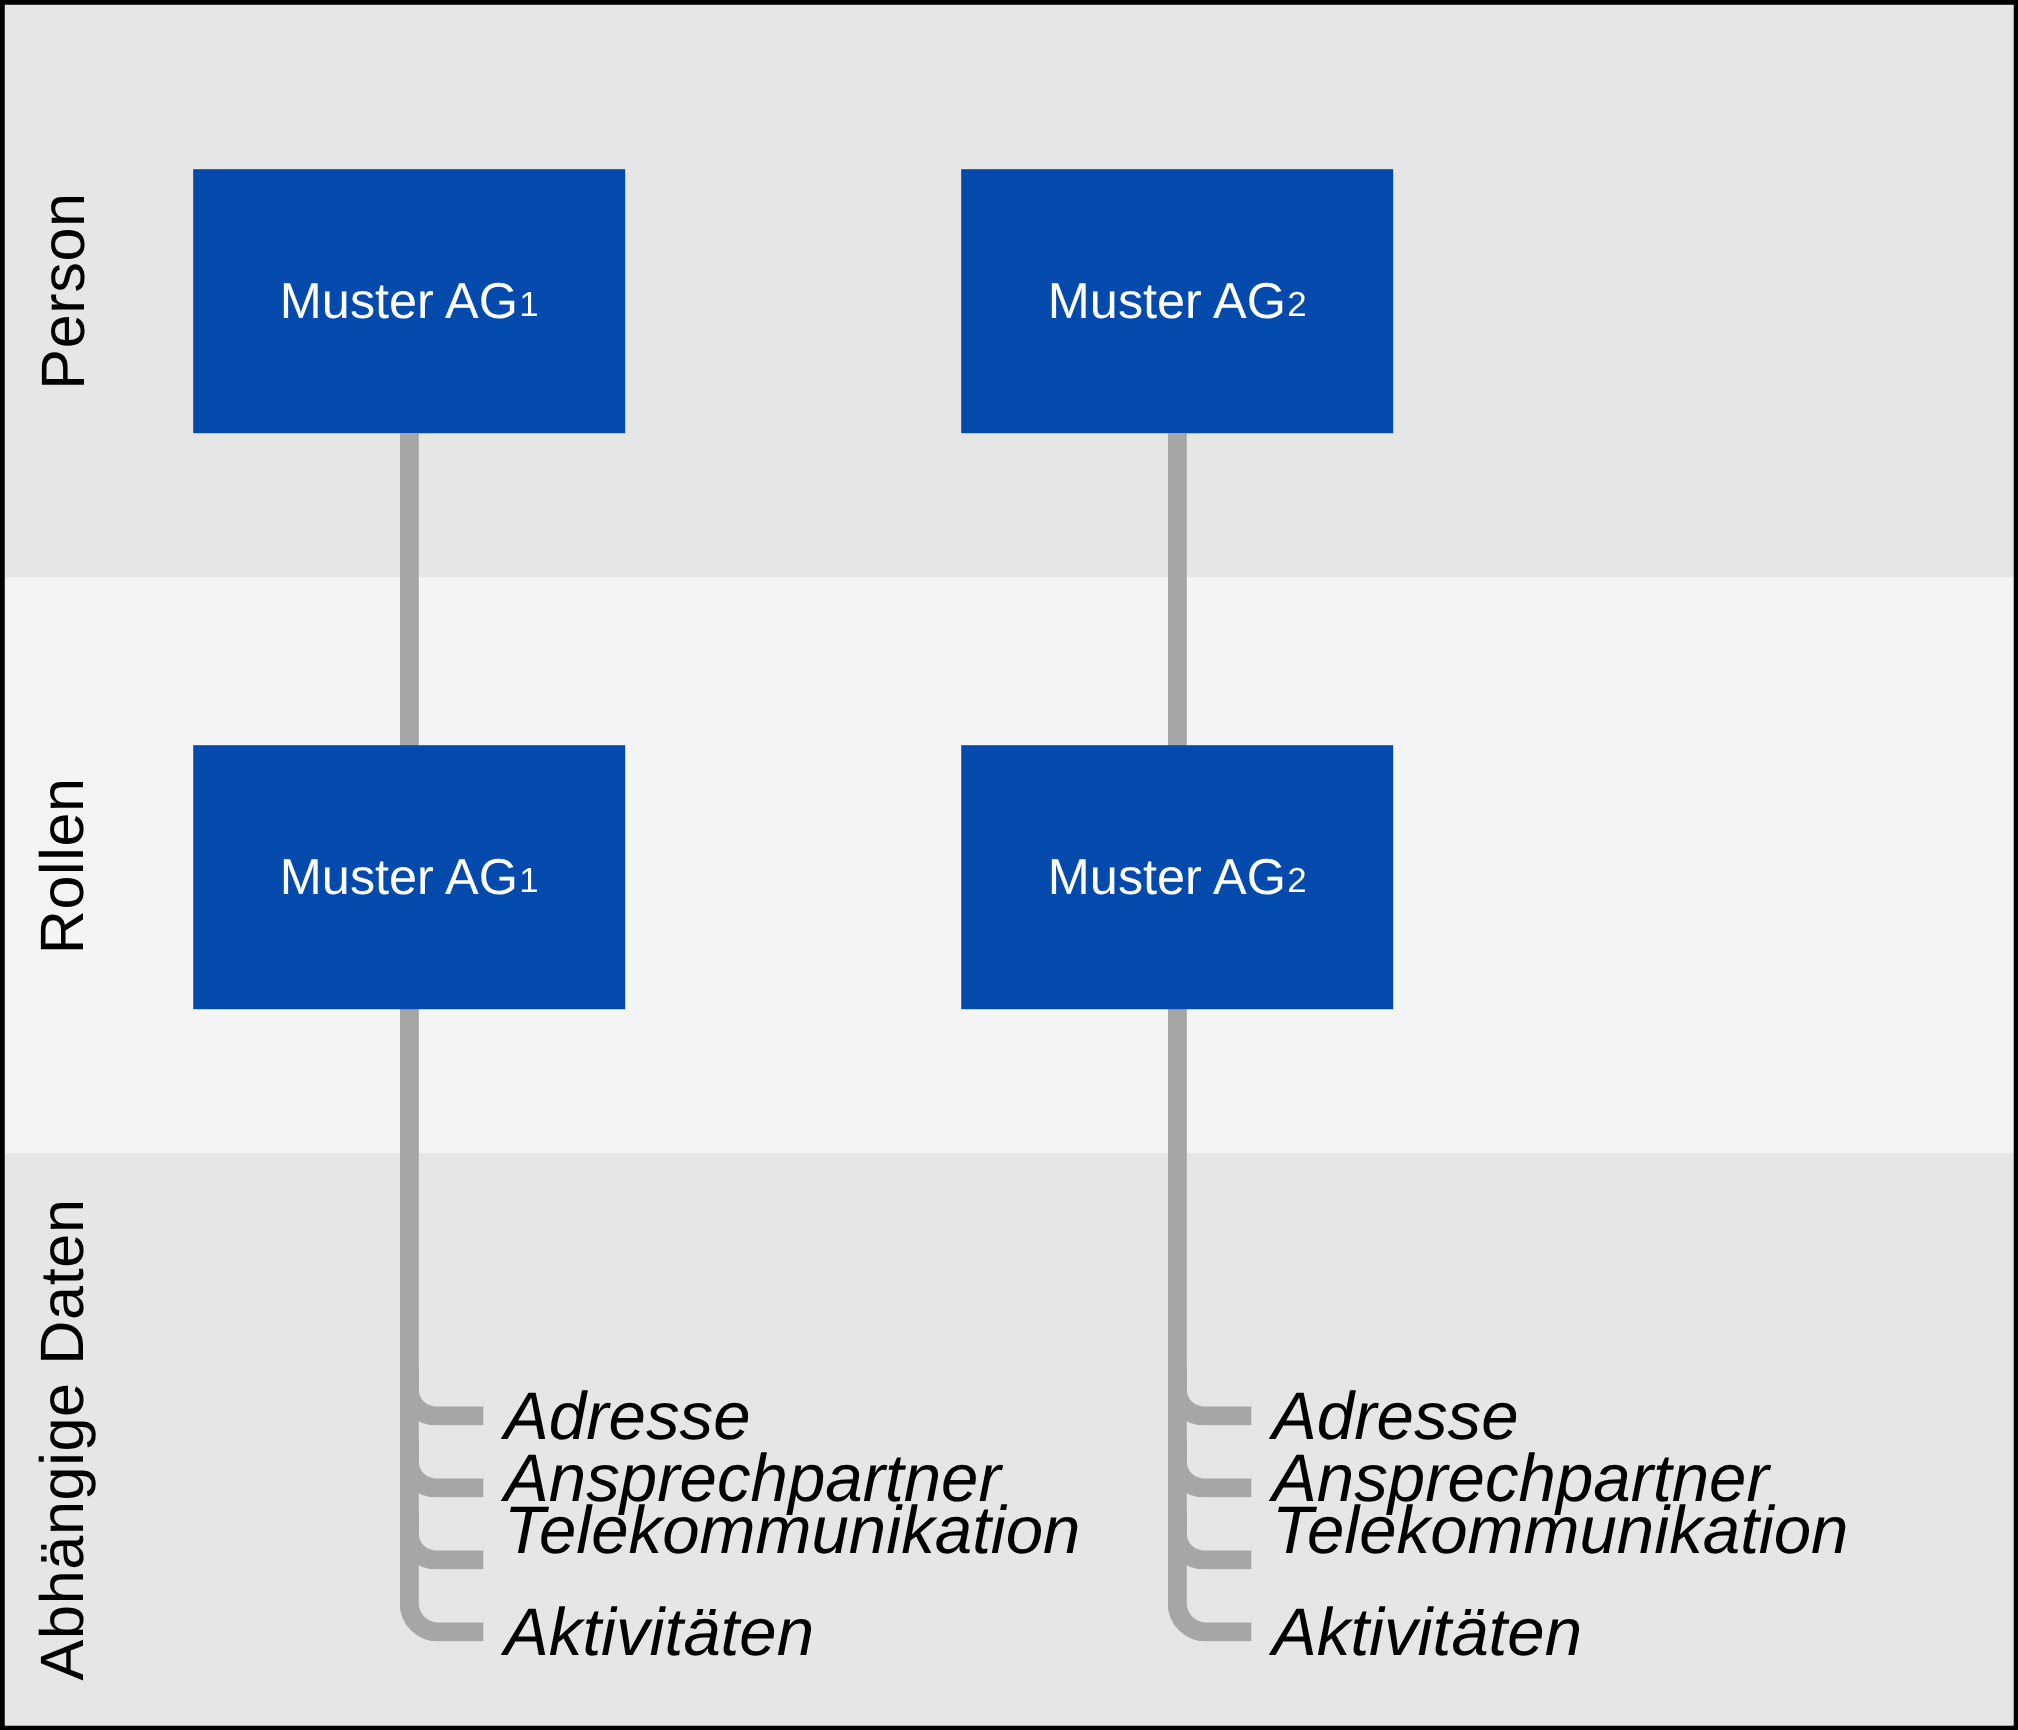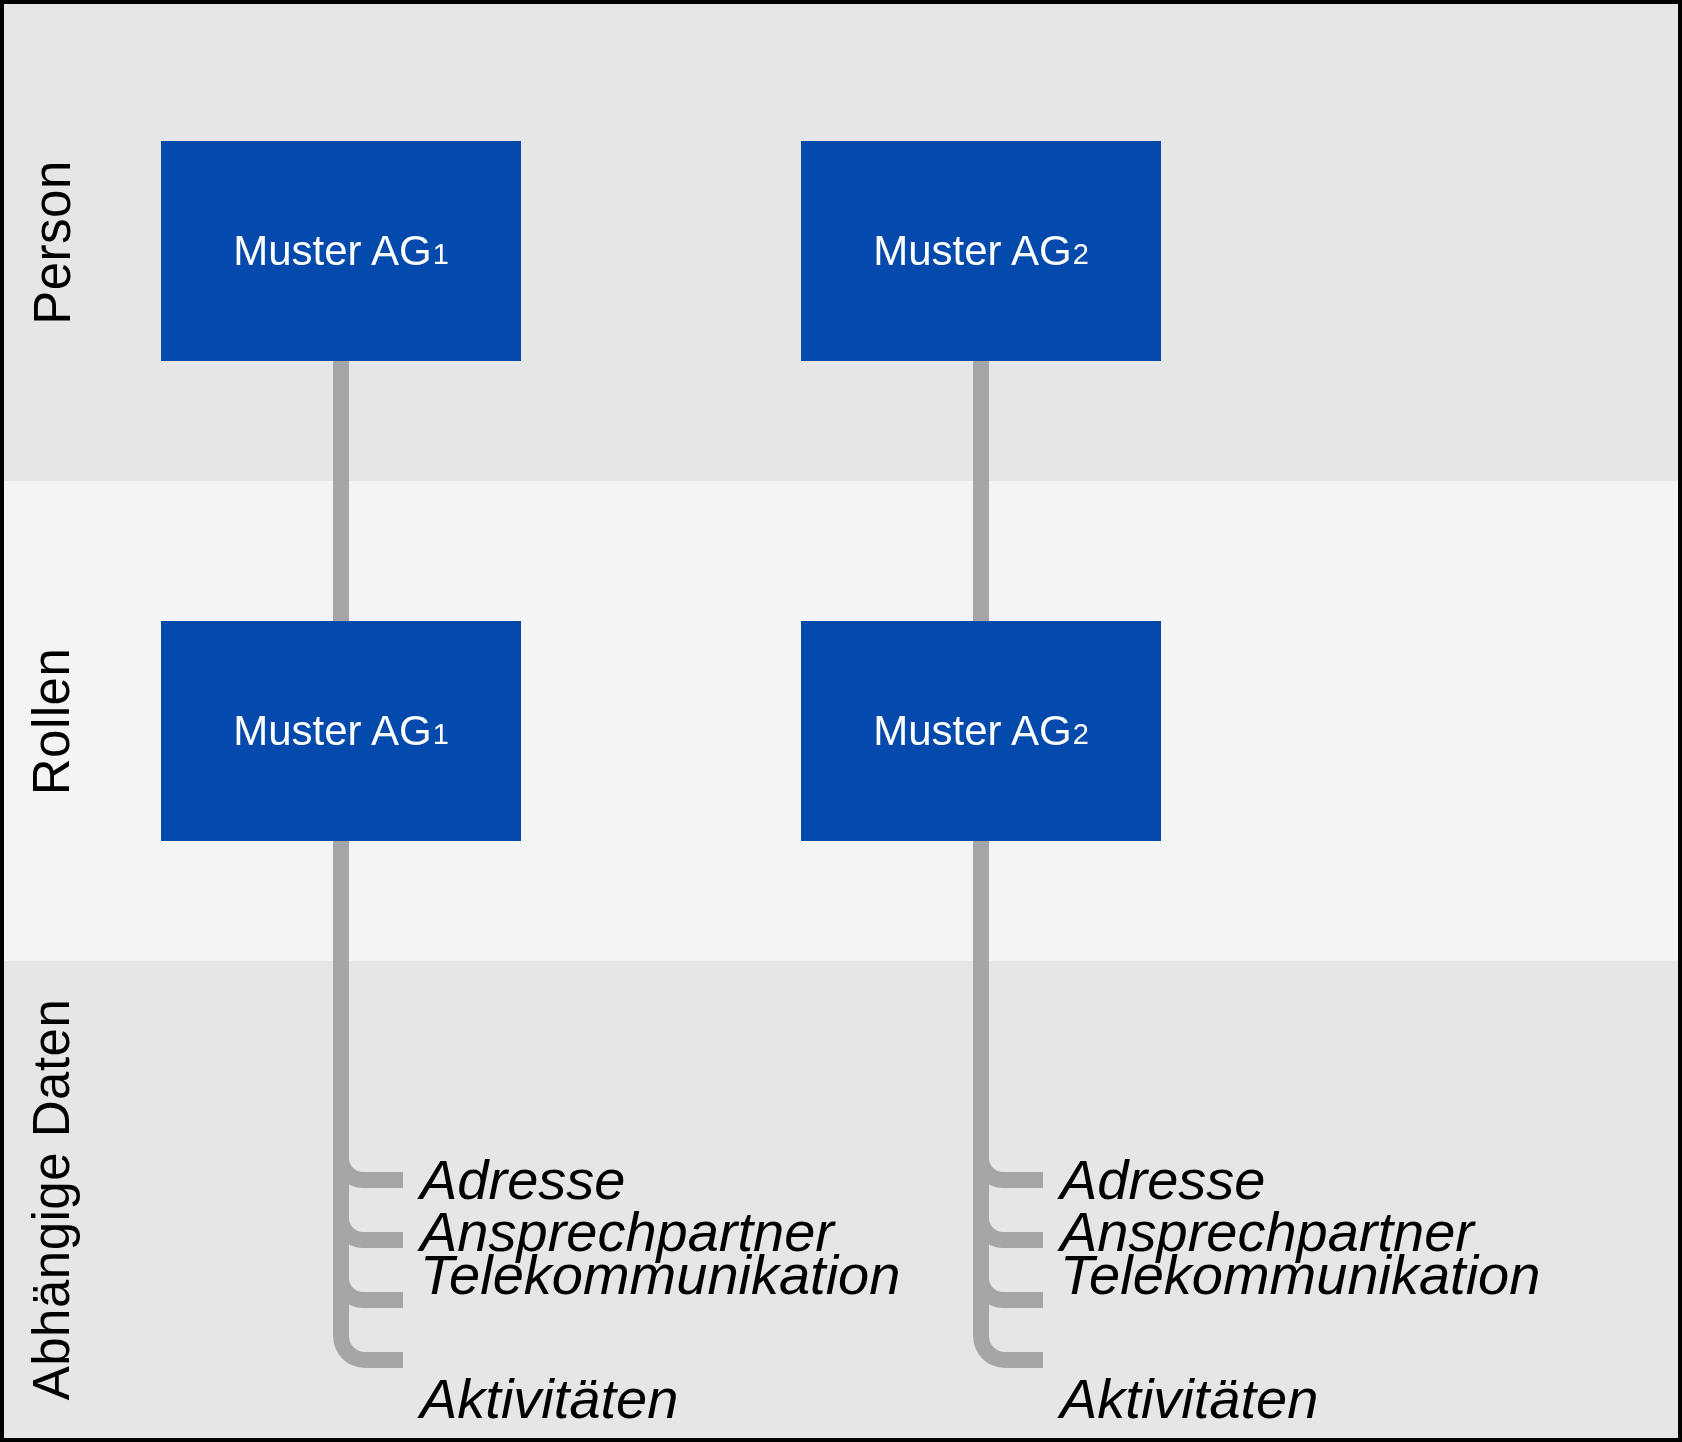--- a/index.html
+++ b/index.html
@@ -109,21 +109,21 @@
     font-size: 56px;
     color: var(--label-text);
     white-space: nowrap;
     font-style: italic;
   }
   .dep-item.c1 { left: 416px; }
   .dep-item.c2 { left: 1056px; }
   .dep-item.i1 { top: 1151px; }
   .dep-item.i2 { top: 1246px; }
   .dep-item.i3 { top: 1203px; }
-  .dep-item.i4 { top: 1370px; }
+  .dep-item.i4 { top: 1331px; }
 </style>
 </head>
 <body>
 
 <div class="frame">
 
   <div class="band band-person"></div>
   <div class="band band-rollen"></div>
   <div class="band band-dependent"></div>
 

